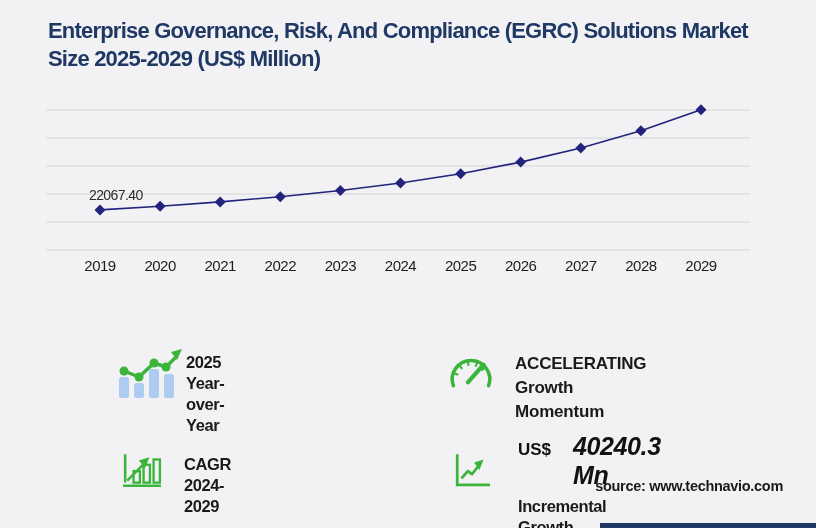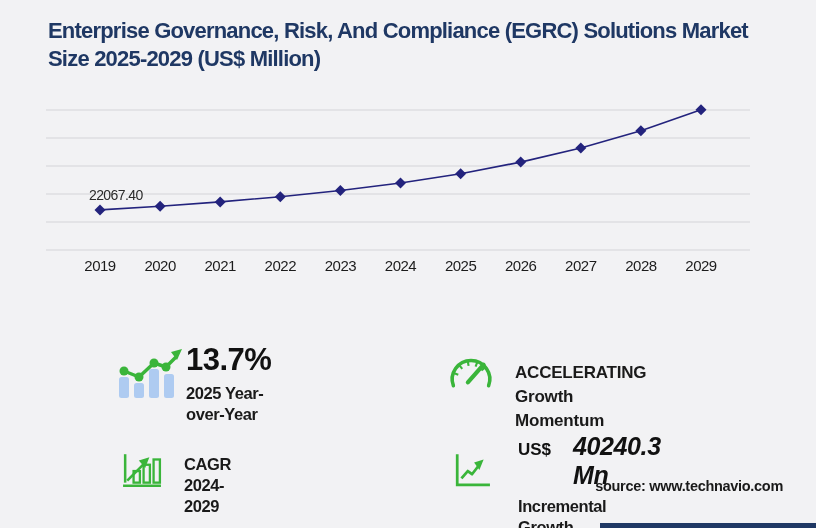--- a/index.html
+++ b/index.html
@@ -12,21 +12,21 @@
   .stat{position:absolute;}
   .stat-icon{position:absolute;}
   .stat-value{font-size:31px;font-weight:700;color:#111;letter-spacing:-0.5px;line-height:1;}
   .stat-label{font-size:16.5px;font-weight:700;color:#1a1a1a;letter-spacing:-0.4px;line-height:1.28;}
   .caps-label{font-size:17px;font-weight:700;color:#1a1a1a;letter-spacing:-0.2px;line-height:1.4;}
   .money-row{display:flex;align-items:baseline;gap:22px;}
   .money-cur{font-size:17px;font-weight:700;color:#111;}
   .money-val{font-size:25px;font-weight:700;color:#111;letter-spacing:-0.4px;font-style:italic;}
   .pos-yoy-text{position:absolute;left:186px;top:344px;}
   .pos-yoy-label{margin-top:8px;}
-  .pos-mom-text{position:absolute;left:515px;top:352px;margin-top:9px;}
+  .pos-mom-text{position:absolute;left:515px;top:352px;}
   .pos-cagr-text{position:absolute;left:184px;top:446px;}
   .pos-cagr-label{margin-top:8px;}
   .pos-inc-text{position:absolute;left:518px;top:432px;}
   .pos-inc-label{margin-top:6px;}
   .source{position:absolute;left:520px;top:478px;width:263px;text-align:right;
           font-size:14.5px;font-weight:700;color:#1a1a1a;letter-spacing:-0.3px;}
   .source-bar{position:absolute;left:600px;top:523px;width:216px;height:5px;background:#1f3864;}
 </style>
 </head>
 <body>
@@ -73,21 +73,20 @@
     <rect x="36" y="23" width="10" height="29" rx="2.5" fill="#aecbf1"></rect>
     <rect x="51" y="28" width="10" height="24" rx="2.5" fill="#aecbf1"></rect>
     <polyline points="11,25 26,31 41,17 53,21 64,10" fill="none" stroke="#3ab53a" stroke-width="3.5" stroke-linejoin="round"></polyline>
     <polygon points="69,3 58,6 64,14" fill="#3ab53a"></polygon>
     <circle cx="11" cy="25" r="4.5" fill="#3ab53a"></circle>
     <circle cx="26" cy="31" r="4.5" fill="#3ab53a"></circle>
     <circle cx="41" cy="17" r="4.5" fill="#3ab53a"></circle>
     <circle cx="53" cy="21" r="4.5" fill="#3ab53a"></circle>
   </svg>
   <div class="pos-yoy-text">
-    <div class="stat-value">13.7%</div>
     <div class="stat-label pos-yoy-label">2025 Year-over-Year</div>
   </div>
 </div>
 
 <div class="stat">
   <svg class="stat-icon" style="left:447px;top:352px;" width="48" height="42" viewBox="0 0 46 40">
     <path d="M6.1,32.2 A18,18 0 1 1 39.9,32.2" fill="none" stroke="#3ab53a" stroke-width="3.4" stroke-linecap="round"></path>
     <line x1="7.0" y1="20.2" x2="10.8" y2="21.6" stroke="#3ab53a" stroke-width="2"></line>
     <line x1="12.1" y1="13.0" x2="14.6" y2="16.0" stroke="#3ab53a" stroke-width="2"></line>
     <line x1="20.0" y1="9.3" x2="20.7" y2="13.2" stroke="#3ab53a" stroke-width="2"></line>

